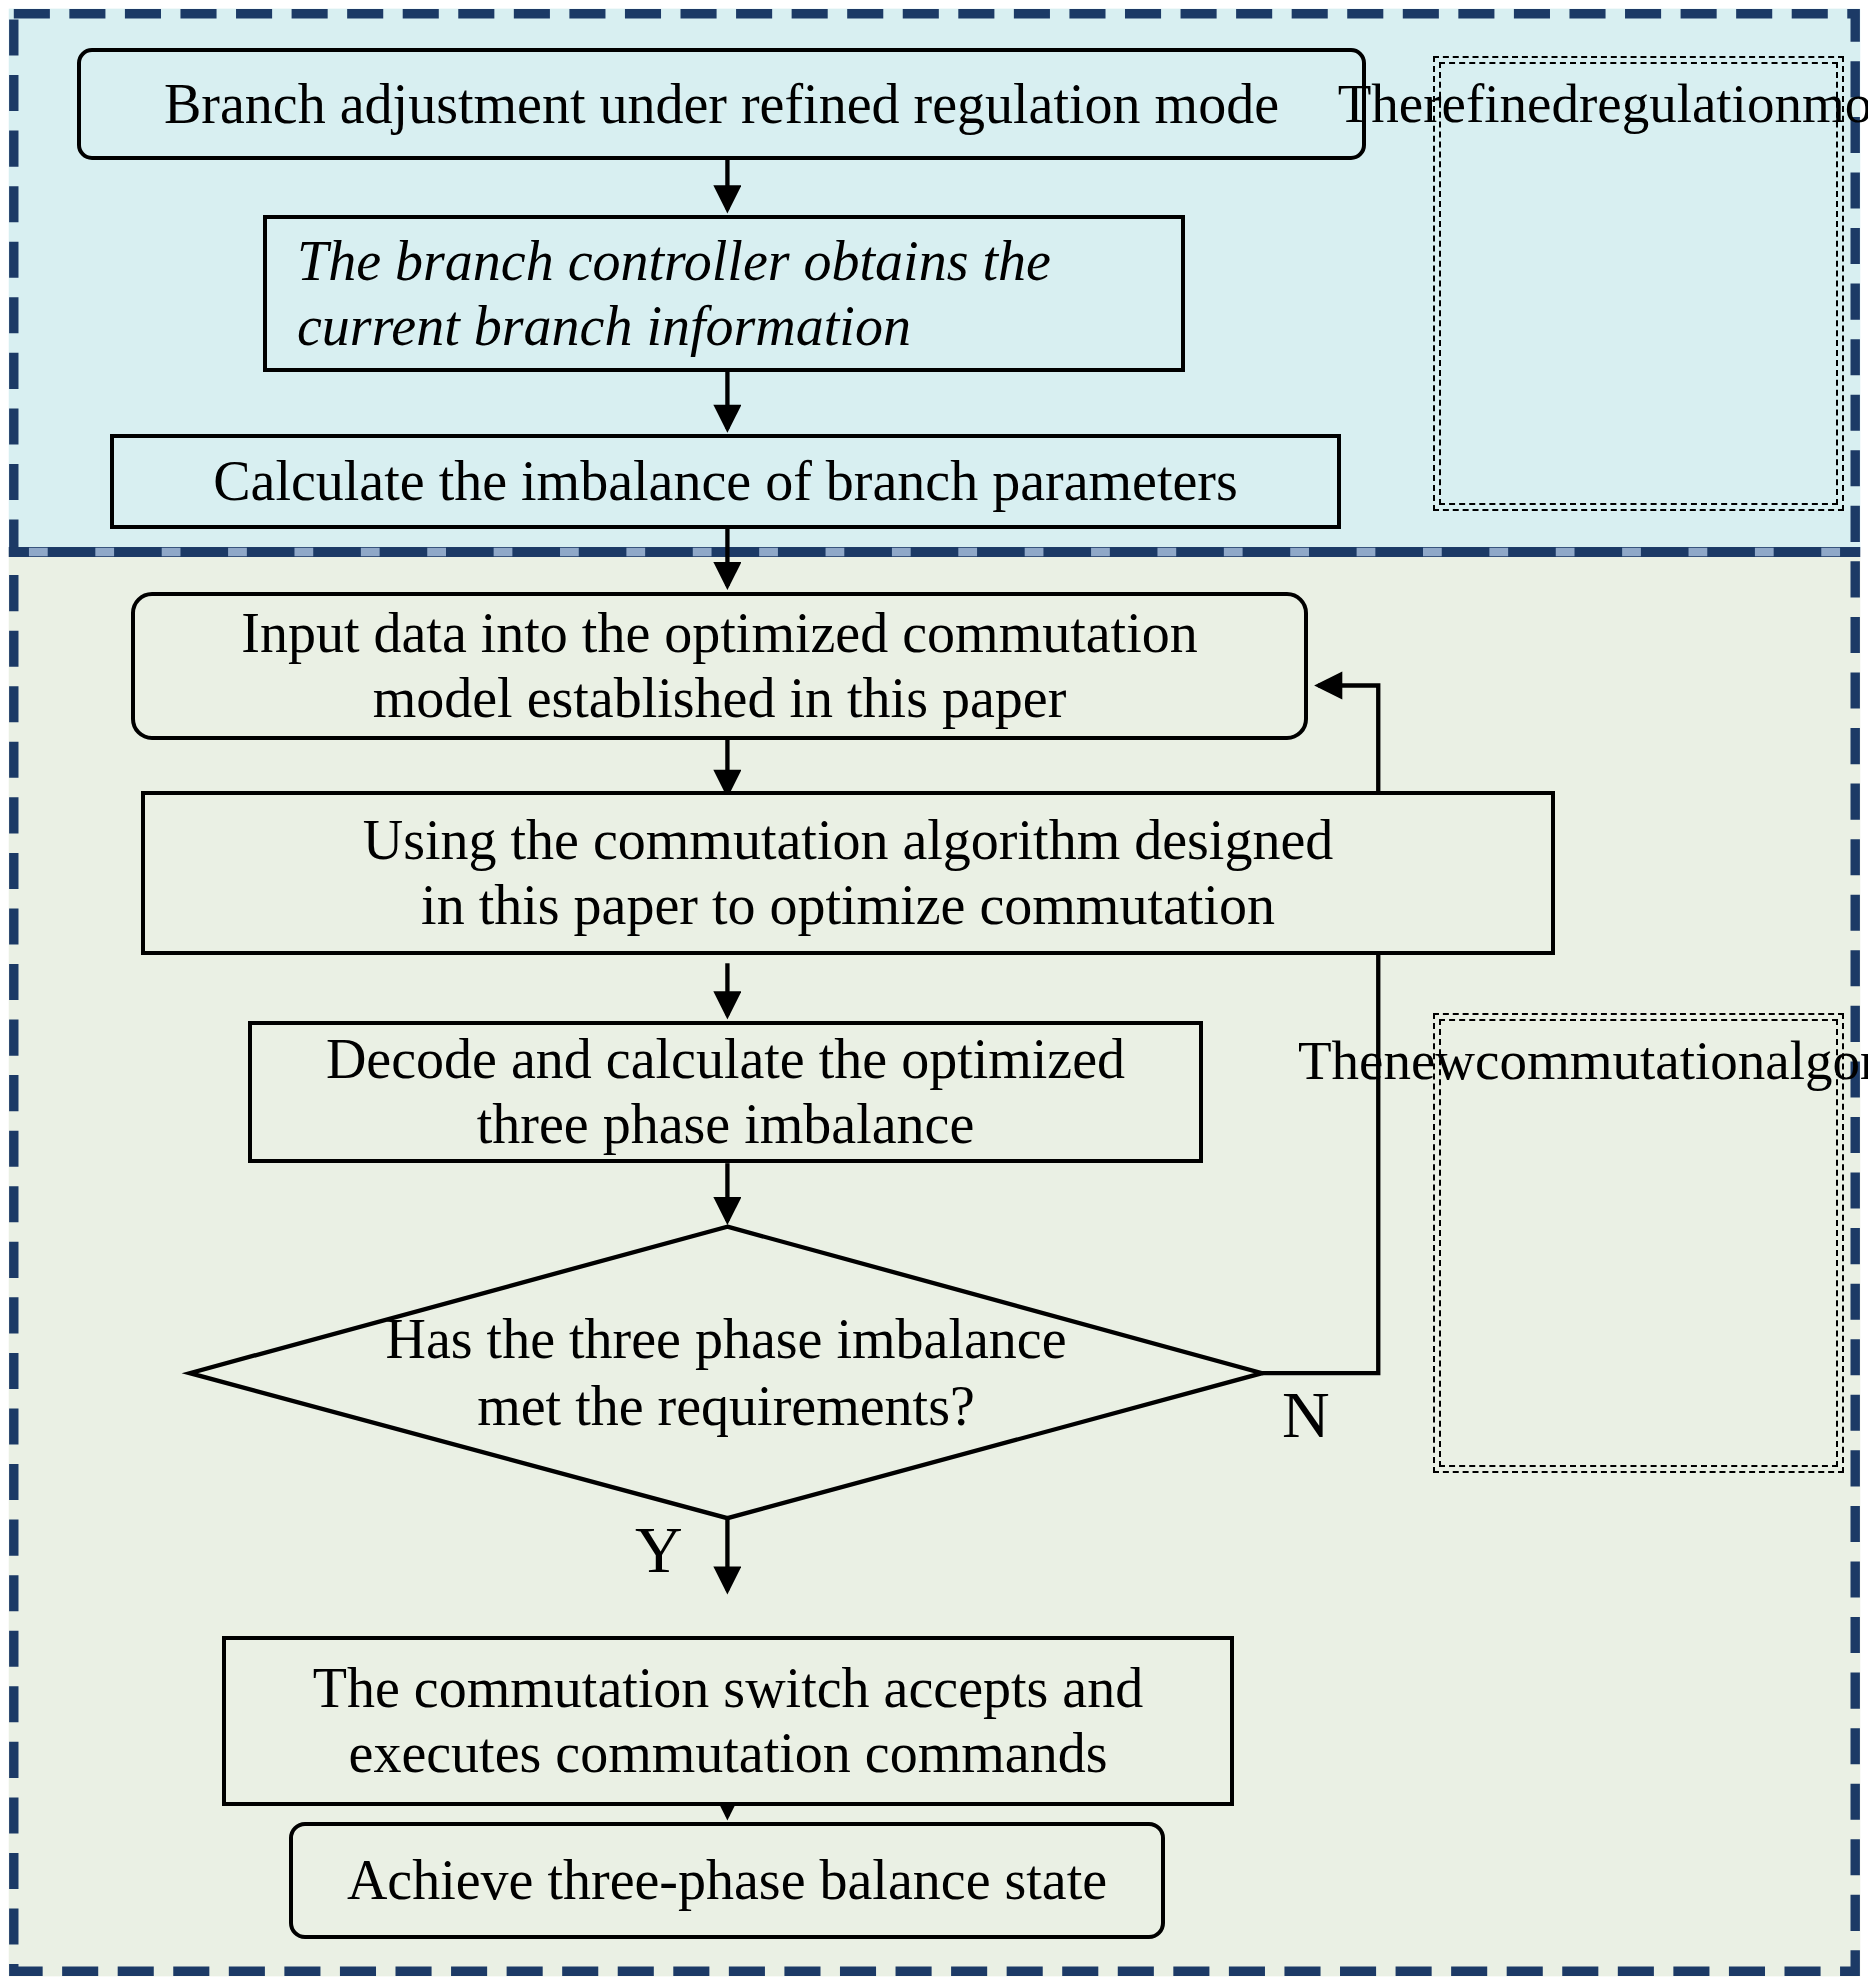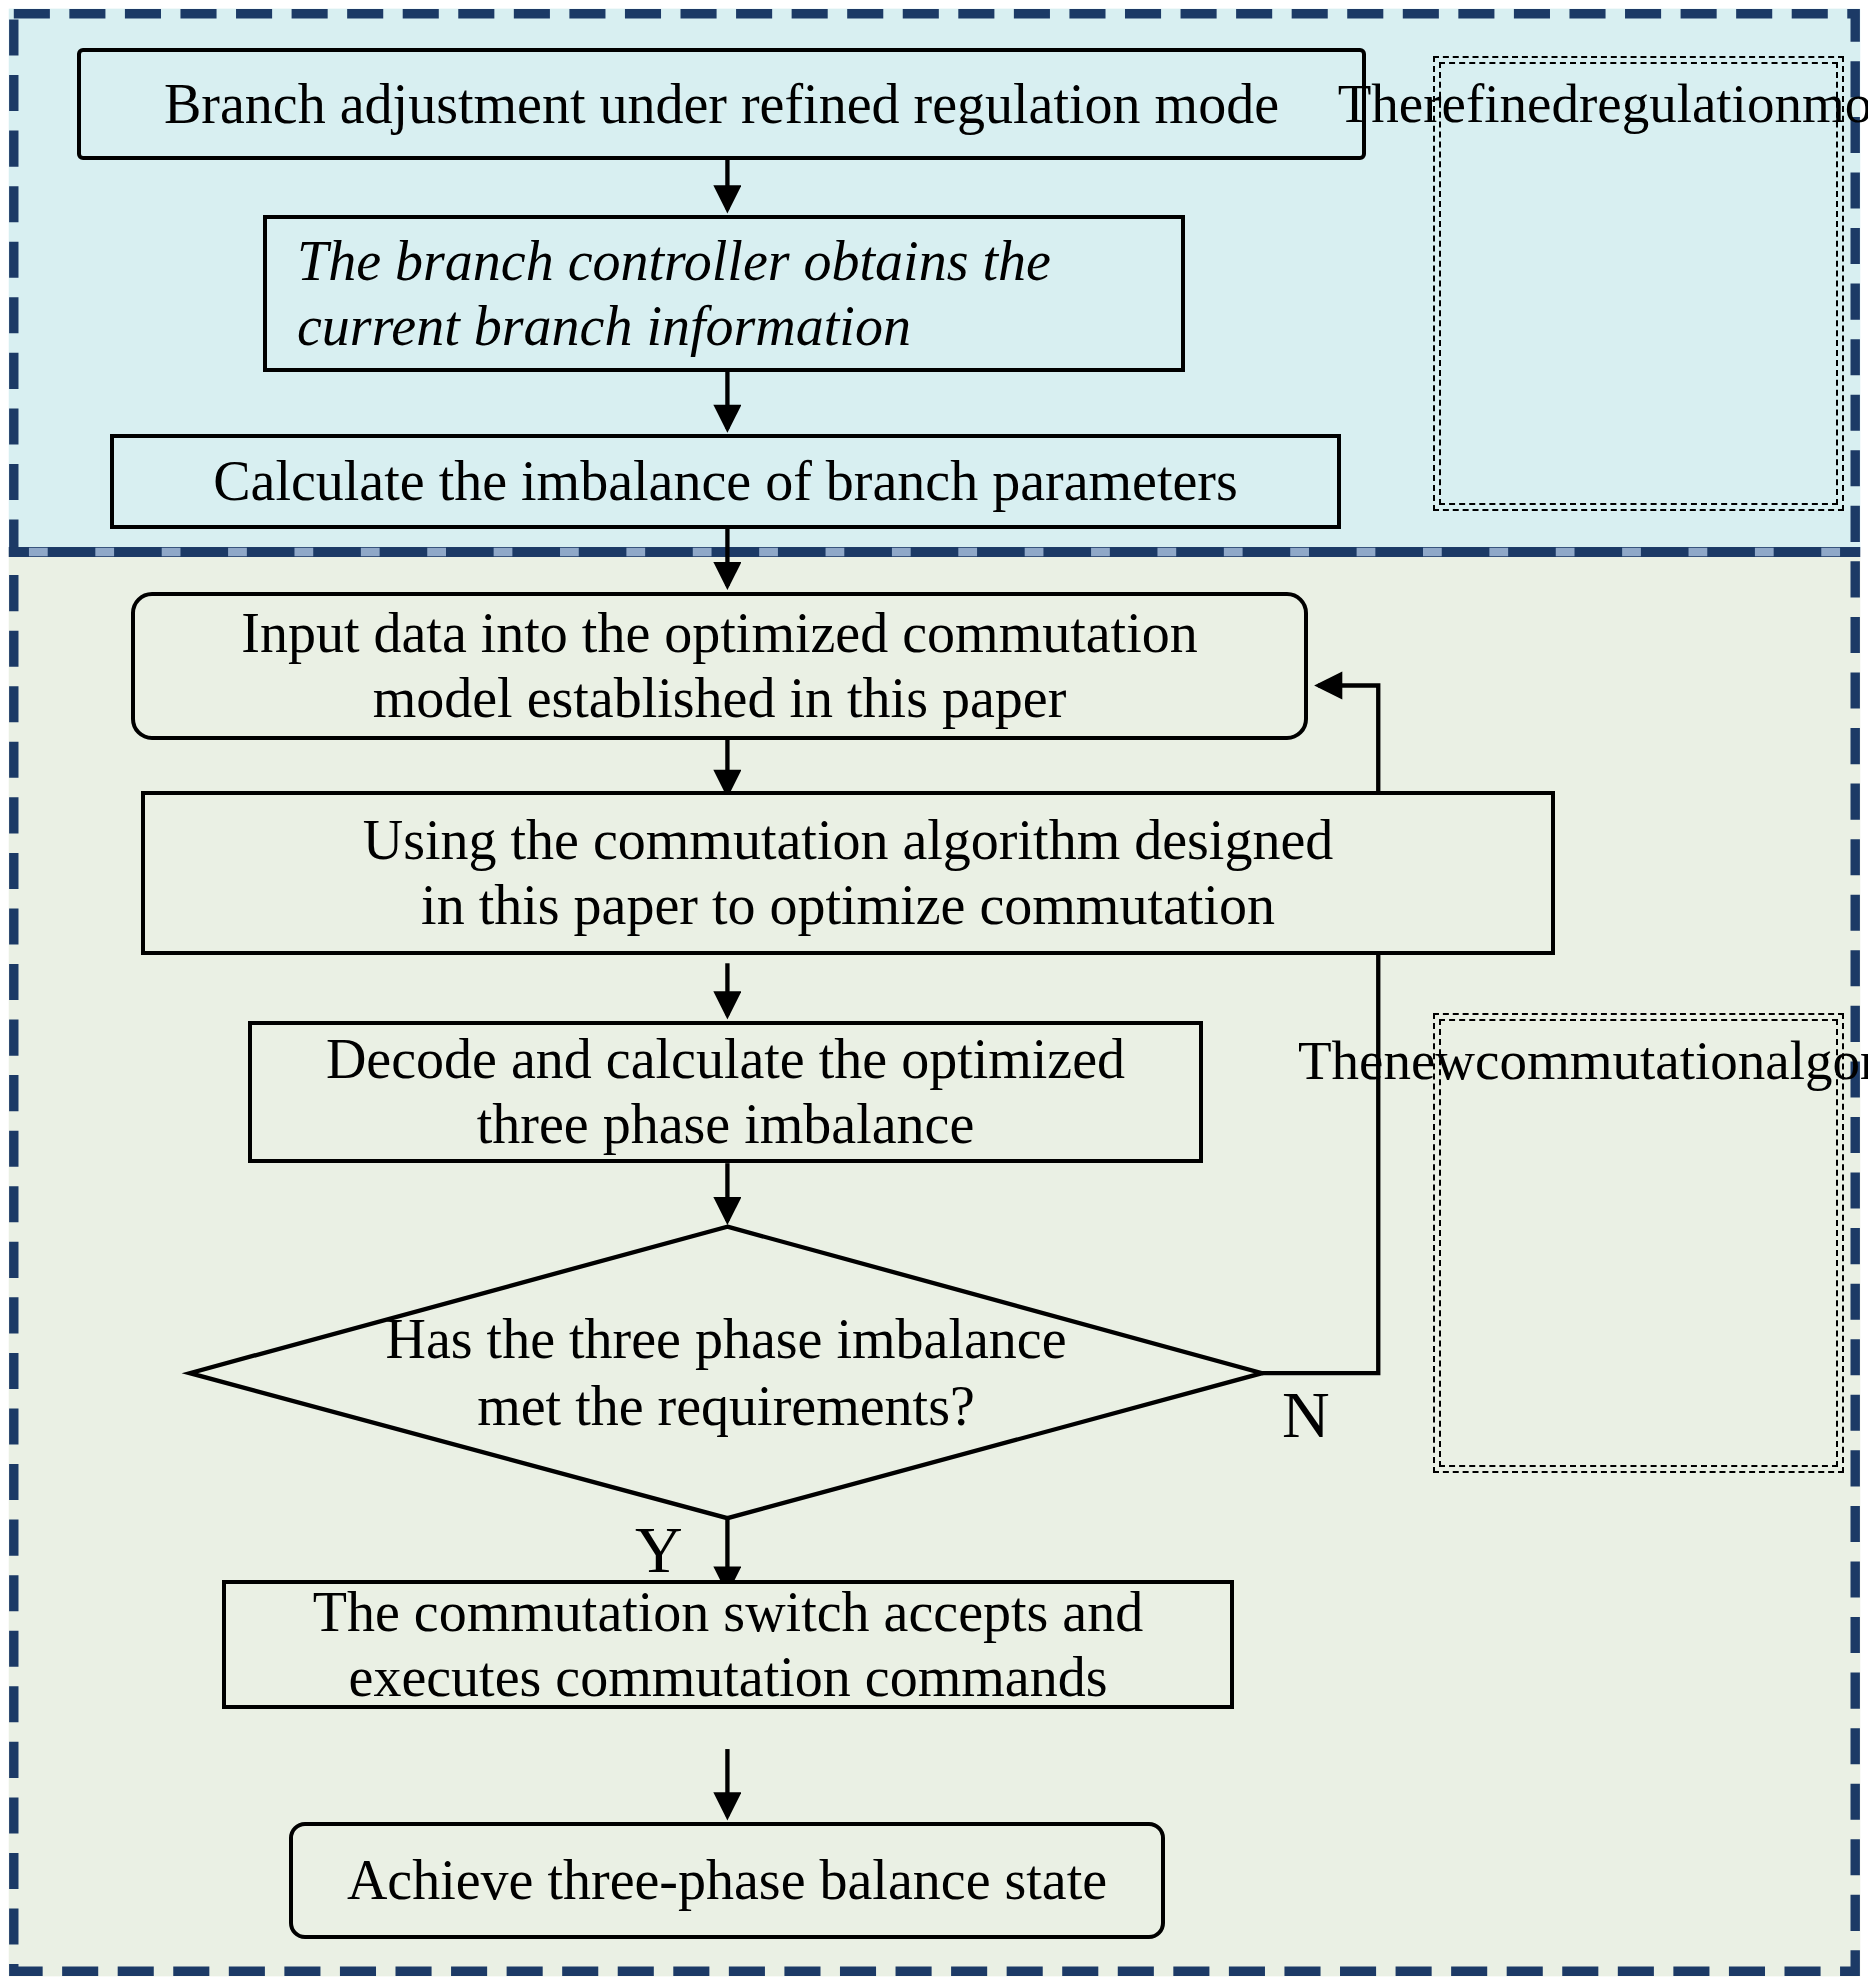--- a/index.html
+++ b/index.html
@@ -16,27 +16,27 @@
     position:absolute;
     display:flex;flex-direction:column;justify-content:center;align-items:center;
     text-align:center;
     border:4.3px solid #000;
     box-sizing:border-box;
     font-size:56px;line-height:1.16;
   }
   .node .ln{display:block;white-space:nowrap;}
   .cyan{background:#d8eff1;}
   .sage{background:#eaf0e4;}
-  #box1{left:77px;top:48px;width:1289px;height:112px;border-radius:6px;}
+  #box1{left:77px;top:48px;width:1289px;height:112px;border-radius:15px;}
   #box2{left:263px;top:215px;width:922px;height:157px;align-items:flex-start;text-align:left;padding-left:30px;font-style:italic;}
   #box3{left:110px;top:434px;width:1231px;height:95px;}
   #box4{left:131px;top:592px;width:1177px;height:148px;border-radius:21px;}
   #box5{left:141px;top:791px;width:1414px;height:164px;}
   #box6{left:248px;top:1021px;width:955px;height:142px;}
-  #box7{left:222px;top:1580px;width:1012px;height:129px;}
+  #box7{left:222px;top:1636px;width:1012px;height:170px;}
   #box8{left:289px;top:1822px;width:876px;height:117px;border-radius:16px;}
   .diamond-text{
     position:absolute;left:190px;top:1227px;width:1072px;height:291px;
     display:flex;flex-direction:column;justify-content:center;align-items:center;
     text-align:center;font-size:56px;line-height:1.18;
   }
   .diamond-text .ln{display:block;white-space:nowrap;}
   .label-box{
     position:absolute;left:1433px;width:411px;
     display:flex;flex-direction:row;justify-content:center;align-items:flex-start;

